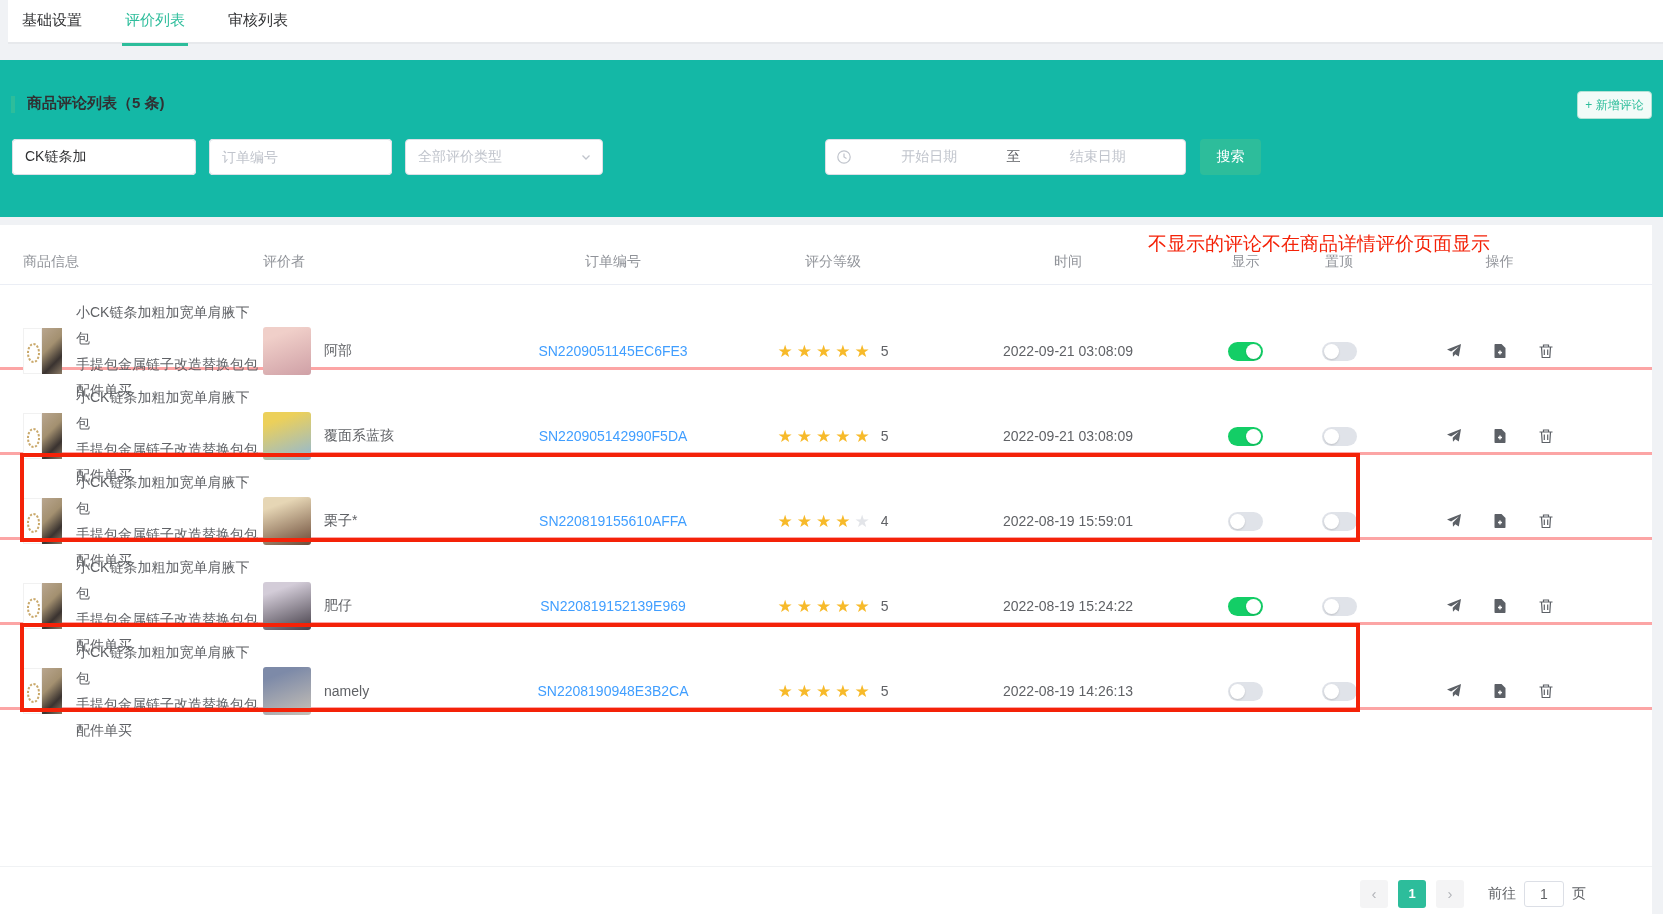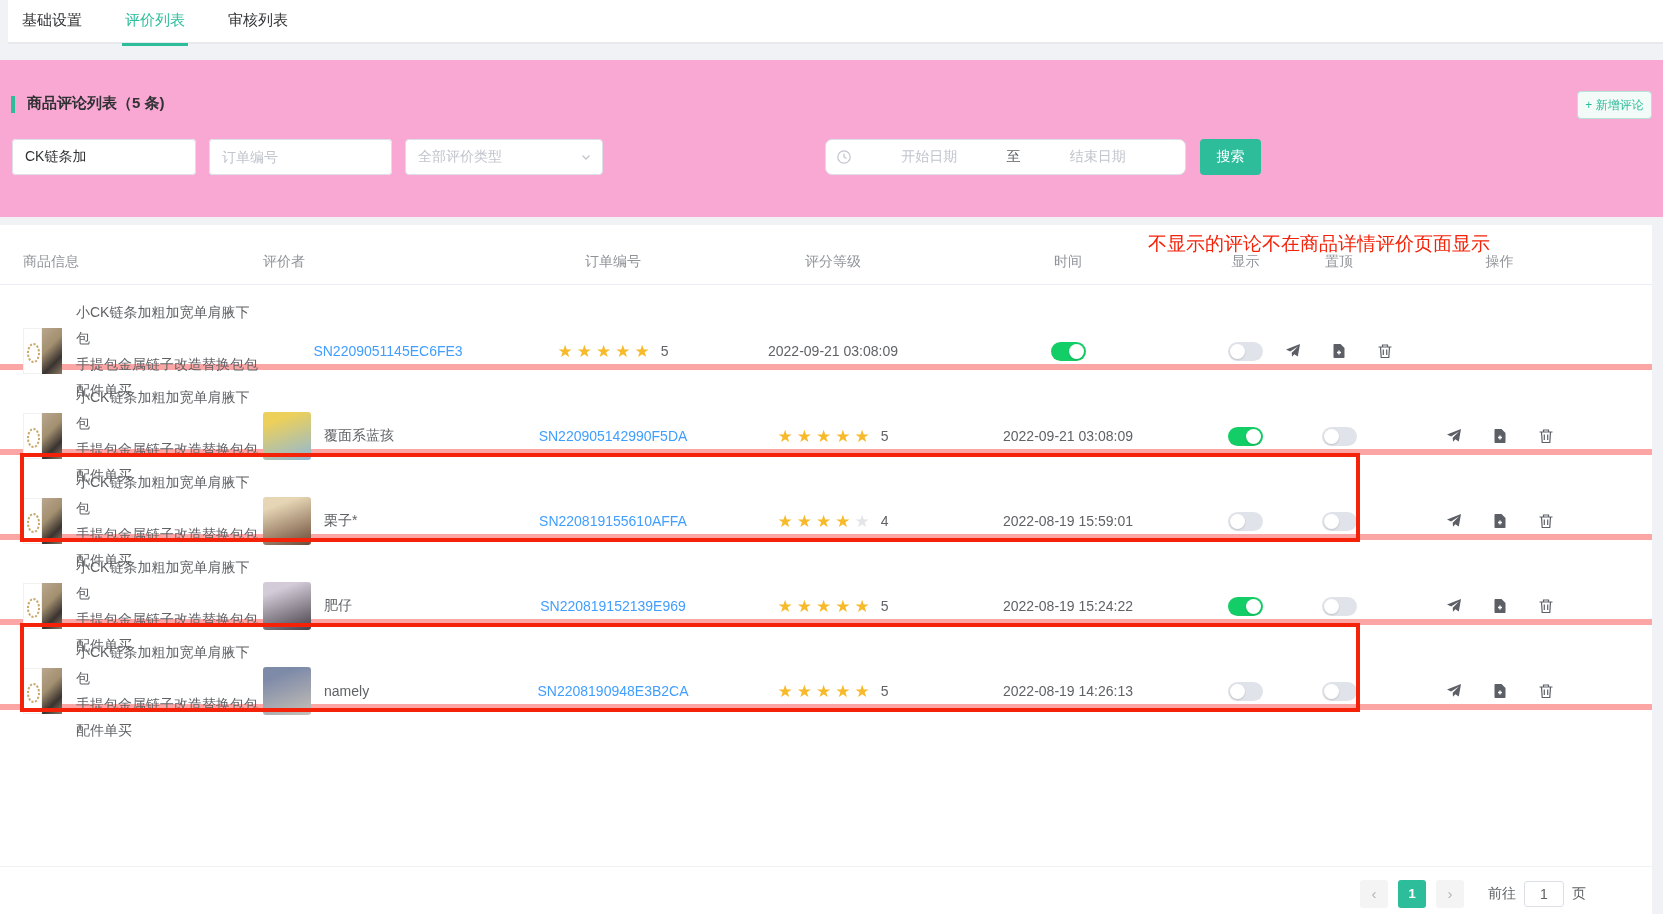--- a/index.html
+++ b/index.html
@@ -7,47 +7,47 @@
   .screen { position:relative; width:1663px; height:914px; background:#f0f2f5; overflow:hidden; }
 
   
   .tabbar { position:absolute; left:0; top:0; width:1663px; height:44px; background:#fff;
             border-bottom:2px solid #e7e9ec; display:flex; padding-left:11px; gap:37px;margin-left:8px; }
   .tab { height:44px; line-height:40px; font-size:15px; color:#303133; cursor:pointer; position:relative; padding:0 3px; }
   .tab.active { color:#2dbd9b; }
   .tab.active::after { content:""; position:absolute; left:0; right:0; bottom:-2px; height:3px; background:#2dbd9b; }
 
   
-  .panel-search { position:absolute; left:0; top:60px; width:1663px; height:157px; background:#f9a8d4; }
+  .panel-search { position:absolute; left:0; top:60px; width:1663px; height:157px; background:#14b8a6; }
   .title-accent { position:absolute; left:11px; top:36px; width:4px; height:17px; background:#2dbd9b; }
   .section-title { position:absolute; left:27px; top:34px; font-size:15px; font-weight:bold; color:#303133; }
   .add-btn { position:absolute; left:1577px; top:31px; width:75px; height:28px; border:1px solid #b2e3d5;
              background:#f2fbf8; color:#2dbd9b; font-size:12px; border-radius:4px; text-align:center;
              line-height:26px; cursor:pointer; }
   .f-item { position:absolute; top:79px; height:36px; border:1px solid #dcdfe6; border-radius:4px;
             background:#fff; font-size:14px; display:flex; align-items:center; }
   .f-input { padding:0 12px; color:#303133; border:1px solid #dcdfe6; border-radius:4px; height:36px;
              font-size:14px; font-family:inherit; outline:none; width:100%; }
   .f-input::placeholder { color:#c0c4cc; }
   .wrap-borderless { border:none; }
   .f-select { justify-content:space-between; padding:0 10px 0 12px; color:#c0c4cc; cursor:pointer; }
-  .f-date { padding:0 10px; color:#c0c4cc;border-radius:7px; }
+  .f-date { padding:0 10px; color:#c0c4cc; }
   .f-date .dsep { color:#606266; }
   .search-btn { position:absolute; left:1200px; top:79px; width:61px; height:36px; background:#2dbd9b;
                 color:#fff; font-size:14px; border:none; border-radius:4px; cursor:pointer; font-family:inherit; }
 
   
   .panel-table { position:absolute; left:0; top:225px; width:1652px; height:689px; background:#fff; }
   .annotation { position:absolute; left:1148px; top:6px; font-size:19px; color:#f42208; white-space:nowrap; }
   .grid { display:grid; grid-template-columns:240px 250px 200px 240px 230px 125px 62px 1fr;
           padding:14px 23px; width:100%; }
   .thead { height:60px; align-items:end; padding-bottom:13px; border-bottom:1px solid #ebeef5;
            color:#909399; font-size:14px; }
   .th.c { text-align:center; }
-  .trow { position:relative; height:85px; align-items:center; border-bottom:6px solid #fca5a5; font-size:14px; }
+  .trow { position:relative; height:85px; align-items:center; border-bottom:3px solid #fca5a5; font-size:14px; }
   .cell-c { text-align:center; }
 
   .prod { display:flex; align-items:center; gap:14px; }
   .thumb { display:flex; flex:none; }
   .thumb-chain { width:19px; height:46px; background:#fff; border:1px solid #f1f1f1; }
   .thumb-photo { width:20px; height:46px;
                  background:linear-gradient(135deg,#b9a68f 0%,#a39070 40%,#3a3330 72%,#8d7c66 100%); }
   .p-lines { color:#606266; line-height:26px; }
 
   .reviewer { display:flex; align-items:center; gap:13px; }
@@ -160,20 +160,24 @@
               </svg>
           </span>
           <span class="thumb-photo"></span>
         </span>
         <span class="p-lines">
           <span style="display:block">小CK链条加粗加宽单肩腋下包</span>
           <span style="display:block">手提包金属链子改造替换包包</span>
           <span style="display:block">配件单买</span>
         </span>
       </div>
+      <div class="reviewer">
+        <span class="avatar" style="background: linear-gradient(160deg, rgb(240, 207, 201) 20%, rgb(207, 160, 166));"></span>
+        <span class="rev-name">阿部</span>
+      </div>
       <div class="cell-c"><span class="order-link">SN2209051145EC6FE3</span></div>
       <div class="rating">
         <span class="star" style="color: rgb(247, 186, 42);">★</span>
           <span class="star" style="color: rgb(247, 186, 42);">★</span>
           <span class="star" style="color: rgb(247, 186, 42);">★</span>
           <span class="star" style="color: rgb(247, 186, 42);">★</span>
           <span class="star" style="color: rgb(247, 186, 42);">★</span>
         <span class="rate-num">5</span>
       </div>
       <div class="cell-c time">2022-09-21 03:08:09</div>

